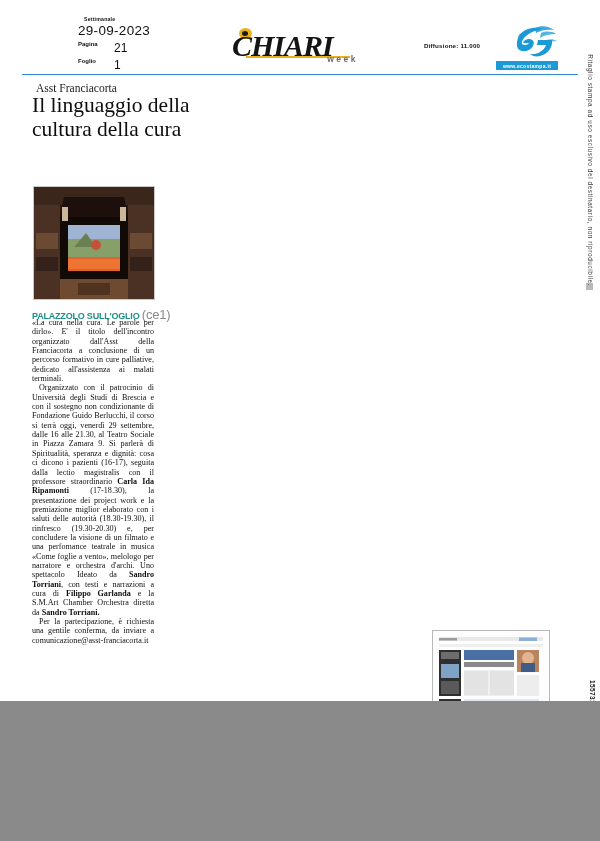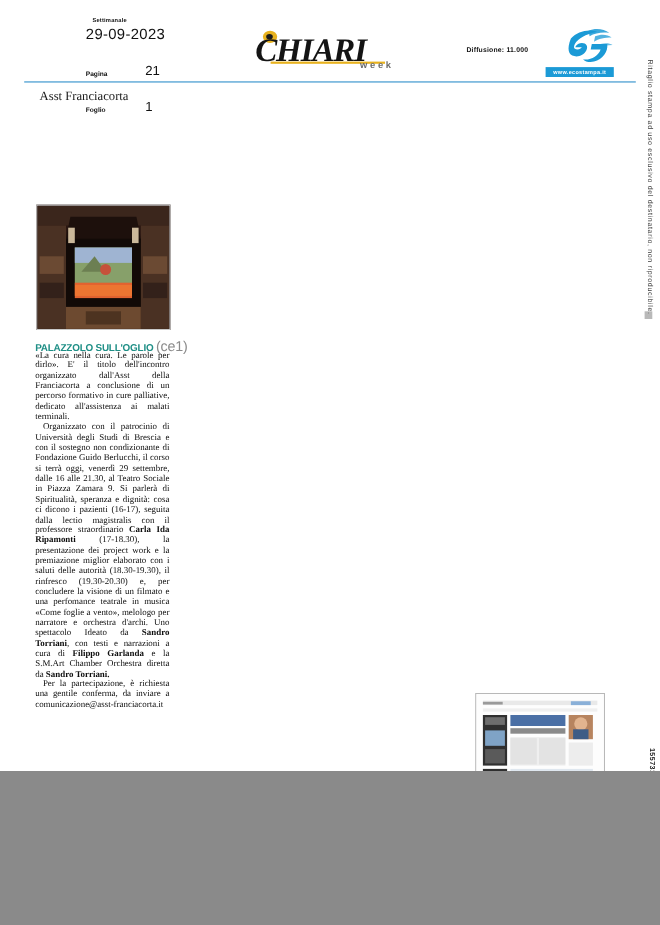--- a/index.html
+++ b/index.html
@@ -12,21 +12,21 @@
   
   .meta{position:absolute;left:78px;top:16px;width:130px;}
   .meta .periodicity{
     font-size:5.2px;font-weight:bold;color:#111;letter-spacing:.2px;
     margin-left:6px;
   }
   .meta .date{
     font-size:13.5px;color:#111;letter-spacing:.3px;margin-top:1px;
     font-family:"Liberation Sans",sans-serif;
   }
-  .meta .row{display:flex;align-items:flex-end;margin-top:19px;gap:18px;}
+  .meta .row{display:flex;align-items:flex-start;margin-top:3px;}
   .meta .row .k{font-size:6px;font-weight:bold;color:#111;width:32px;}
   .meta .row .v{font-size:12px;color:#111;margin-left:4px;}
 
   
   .masthead{position:absolute;left:232px;top:26px;width:130px;height:36px;}
   .mh-dot{
     position:absolute;left:7px;top:2px;width:13px;height:11px;border-radius:50%;
     background:#e8b21e;
   }
   .mh-dot:after{
@@ -162,20 +162,21 @@
         <path d="M31 14c4-1 8-1 11 1-5 0-9 1-12 3l1-4z" opacity=".65"></path>
         <path d="M23 14h14c1 7-4 14-12 16-4 1-8 0-10-2 7 1 14-3 16-9h-9l1-5z"></path>
       </g>
     </svg>
   </div>
   <div class="urlbadge">www.ecostampa.it</div>
 
   <div class="hrule"></div>
 
   <div class="kicker">Asst Franciacorta</div>
+  <div class="headline">Il linguaggio della cultura della cura</div>
 
   <div class="photo">
     <svg width="120" height="112" viewBox="0 0 120 112">
       <rect width="120" height="112" fill="#2a1711"></rect>
       <rect x="0" y="0" width="120" height="18" fill="#3b261c"></rect>
       <path d="M30 10 L90 10 L95 34 L25 34 Z" fill="#1d100c"></path>
       <rect x="0" y="18" width="26" height="94" fill="#4a3123"></rect>
       <rect x="94" y="18" width="26" height="94" fill="#4a3123"></rect>
       <rect x="2" y="46" width="22" height="16" fill="#6b4a33"></rect>
       <rect x="96" y="46" width="22" height="16" fill="#6b4a33"></rect>

